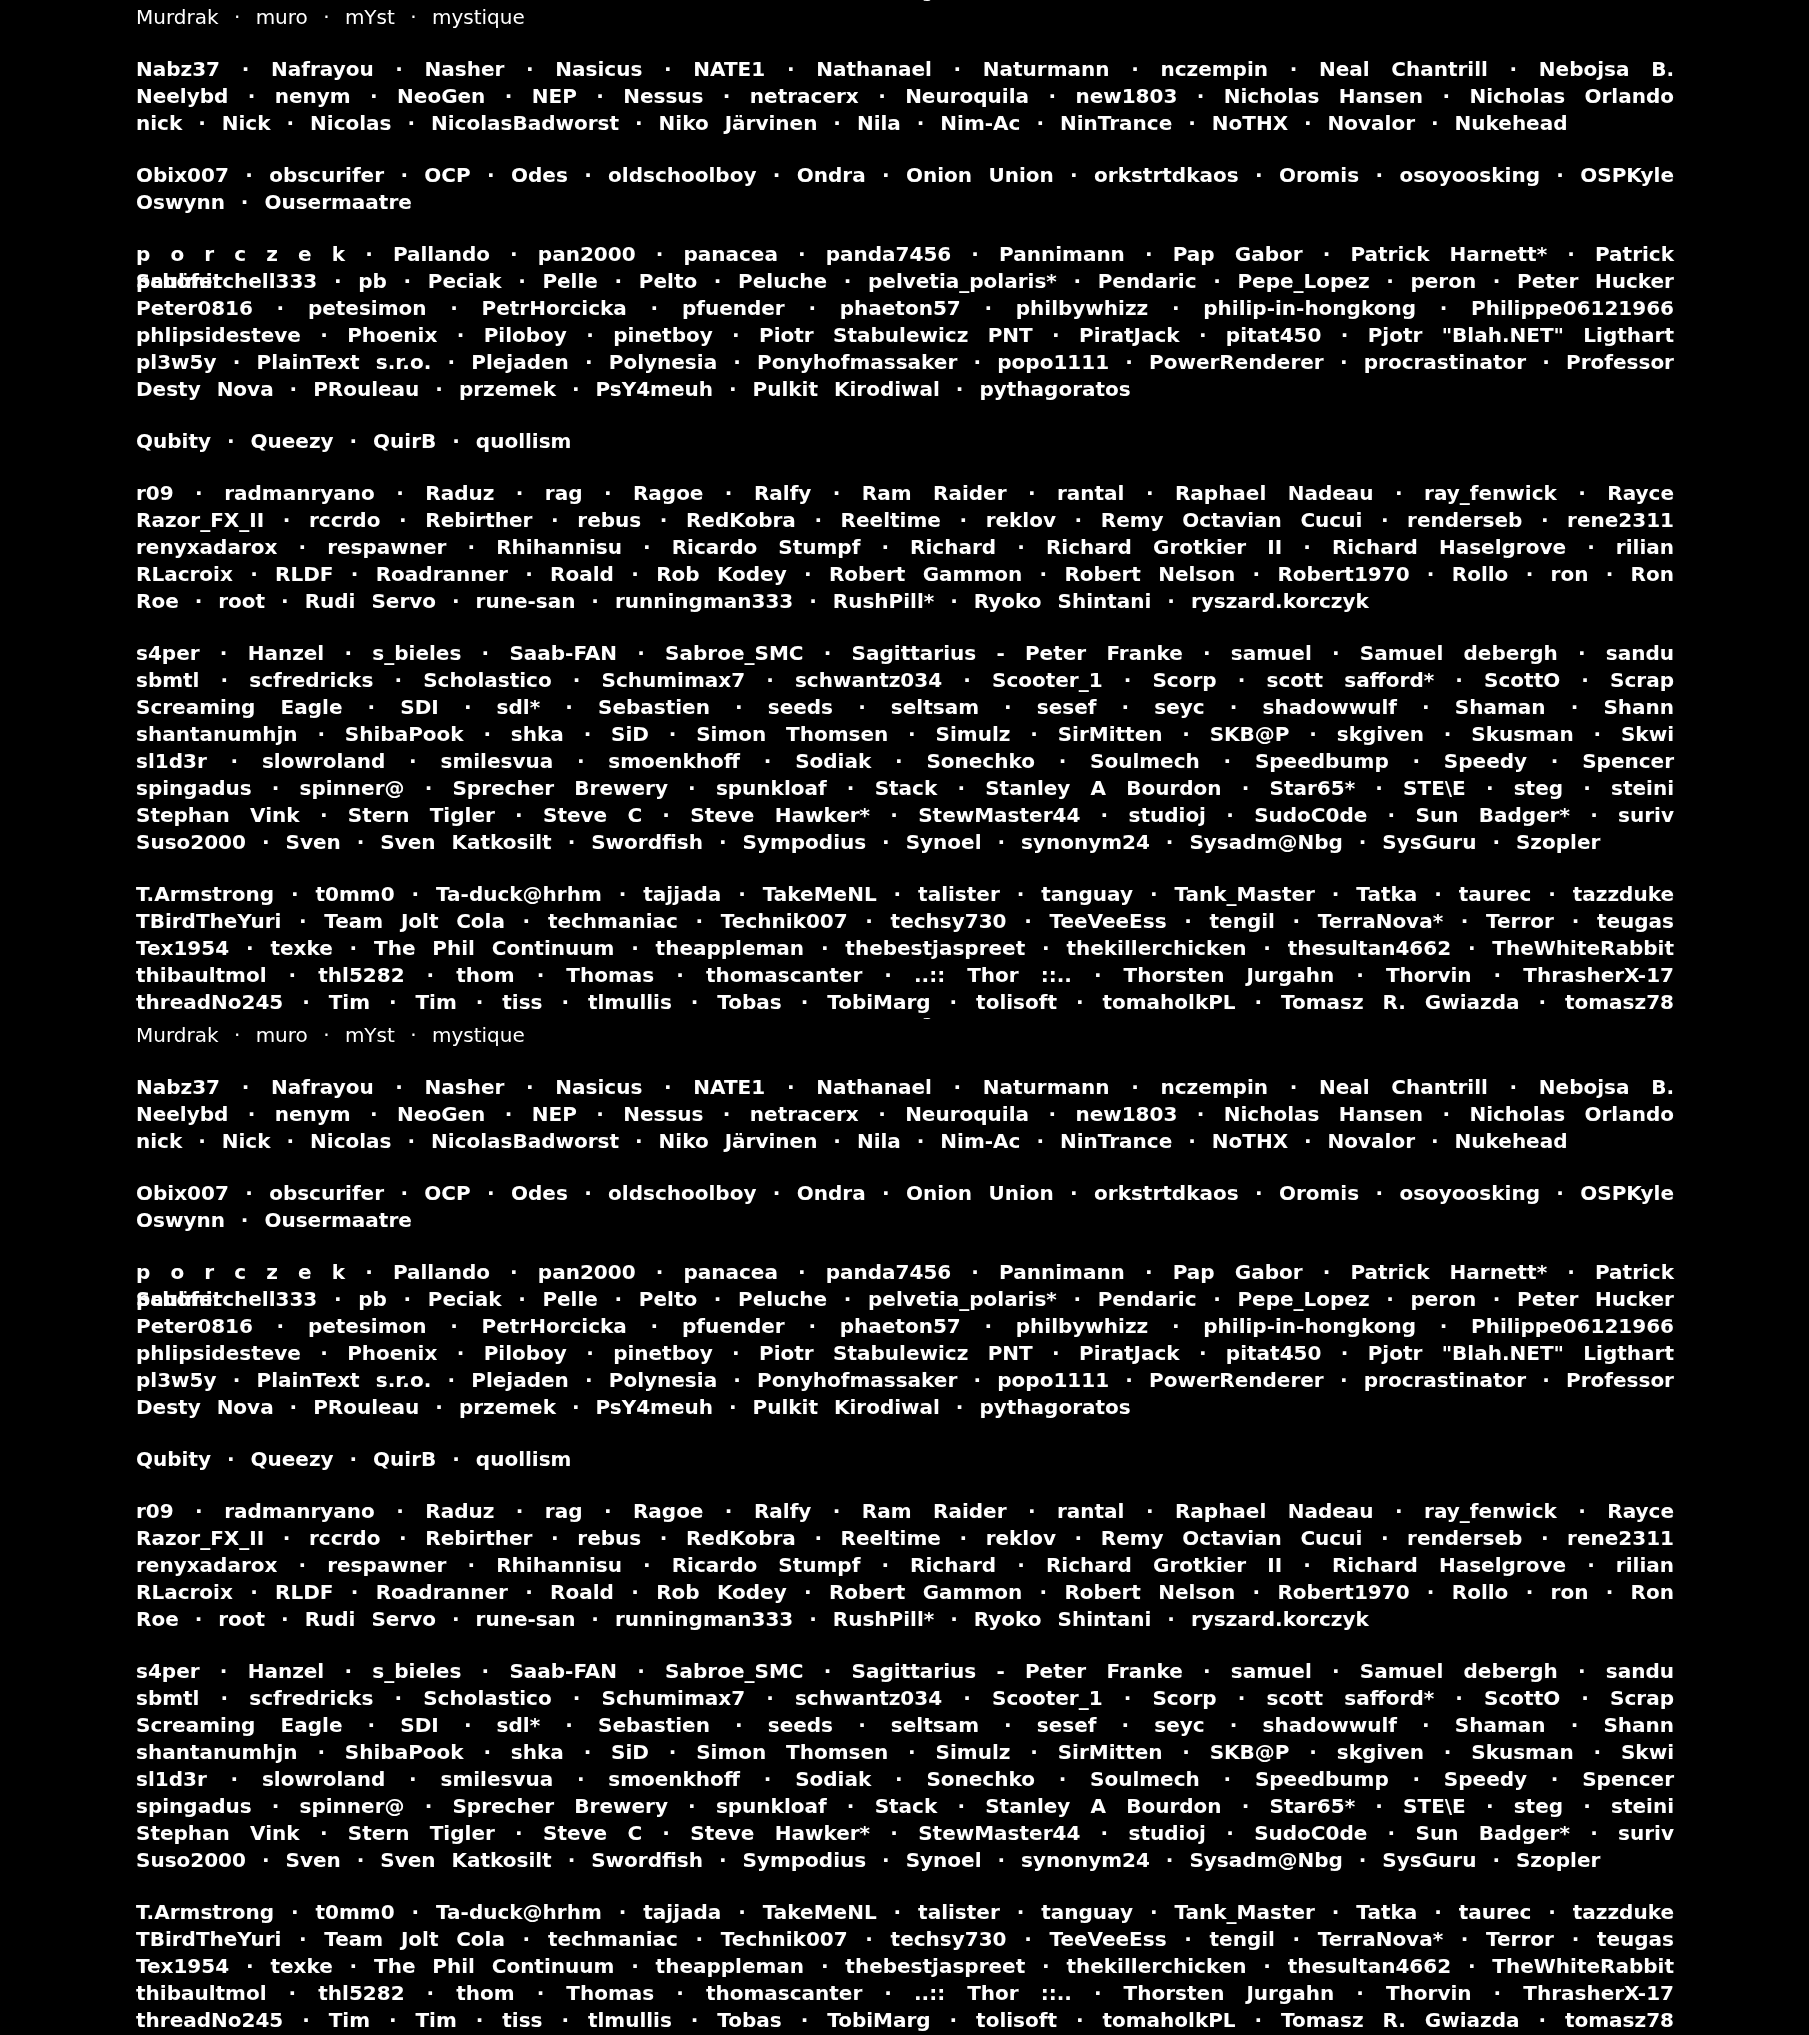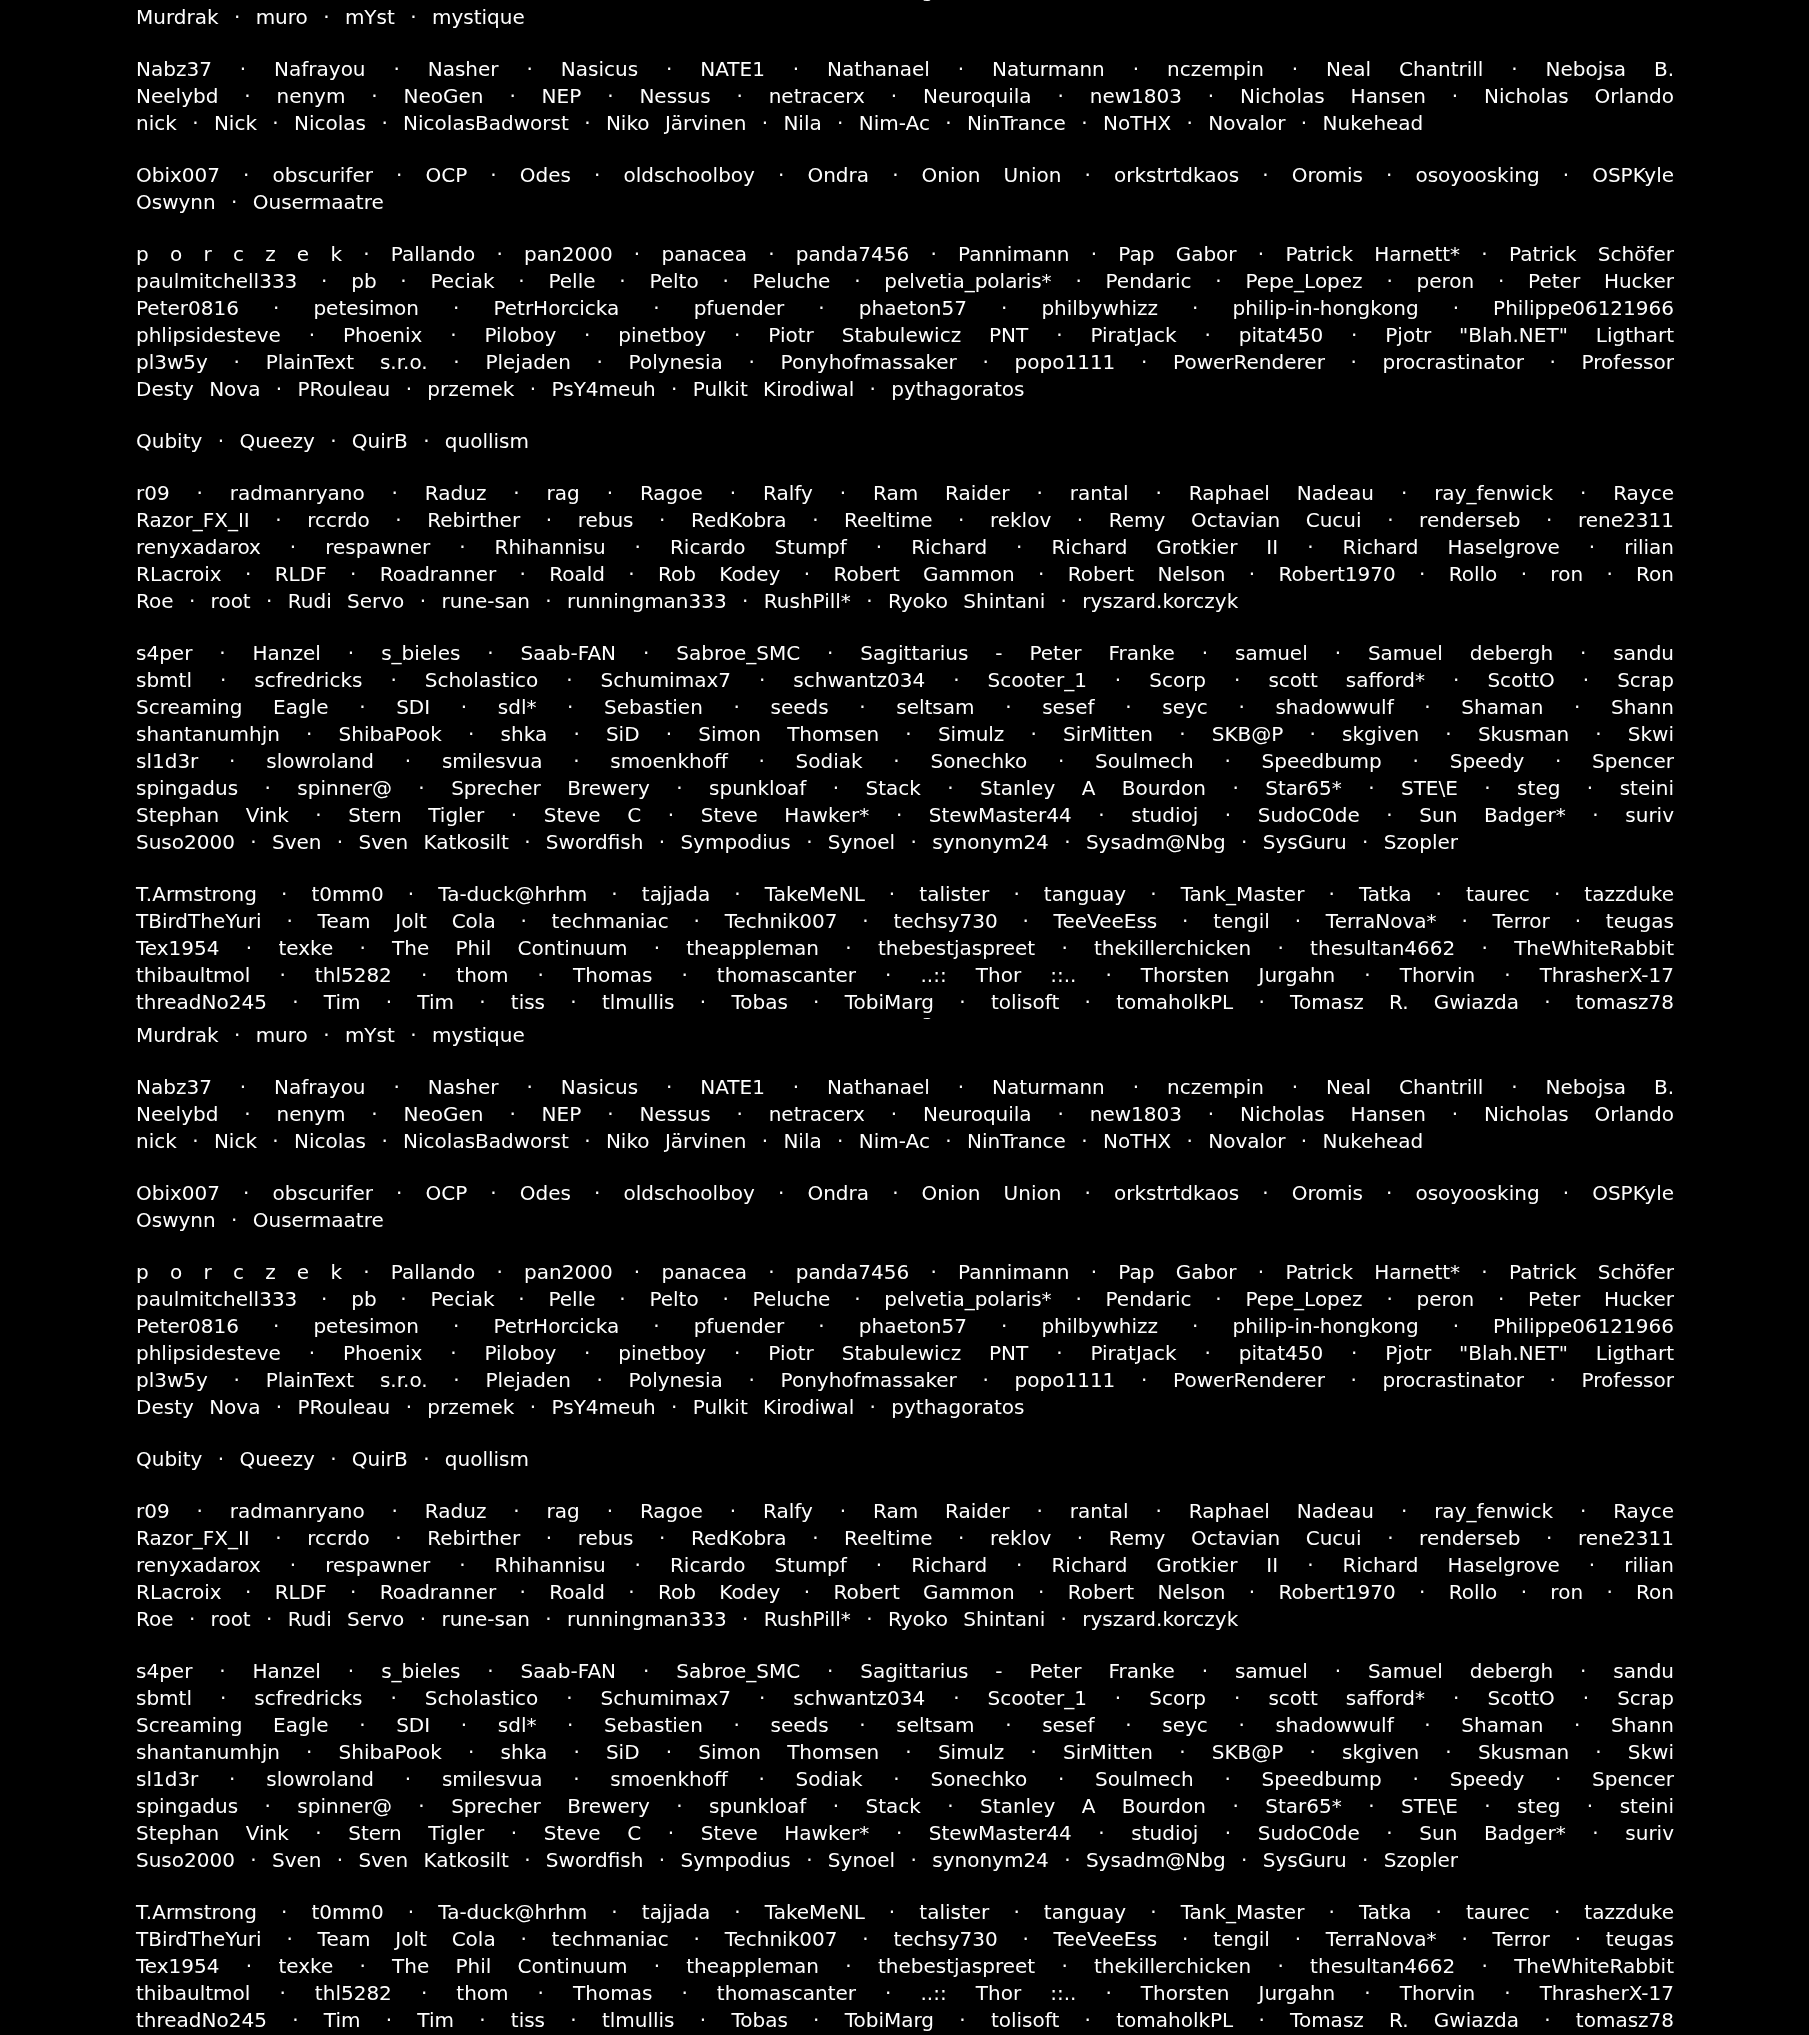--- a/index.html
+++ b/index.html
@@ -19,21 +19,21 @@
     overflow: hidden;
   }
   .block.b1 { top: 0; }
   .block.b2 { top: 1018px; }
   .inner {
     position: absolute;
     top: -22.6px;
     left: 136px;
     width: 1538px;
   }
-  .group + .group { margin-top: 25px; }
+  .group + .group { margin-top: 25px; font-weight: bold; }
   .line {
     height: 27px;
     line-height: 27px;
     font-size: 20px;
     color: #ffffff;
     word-spacing: 9px;
     text-align: justify;
     text-align-last: justify;
   }
   .line.nofill {

